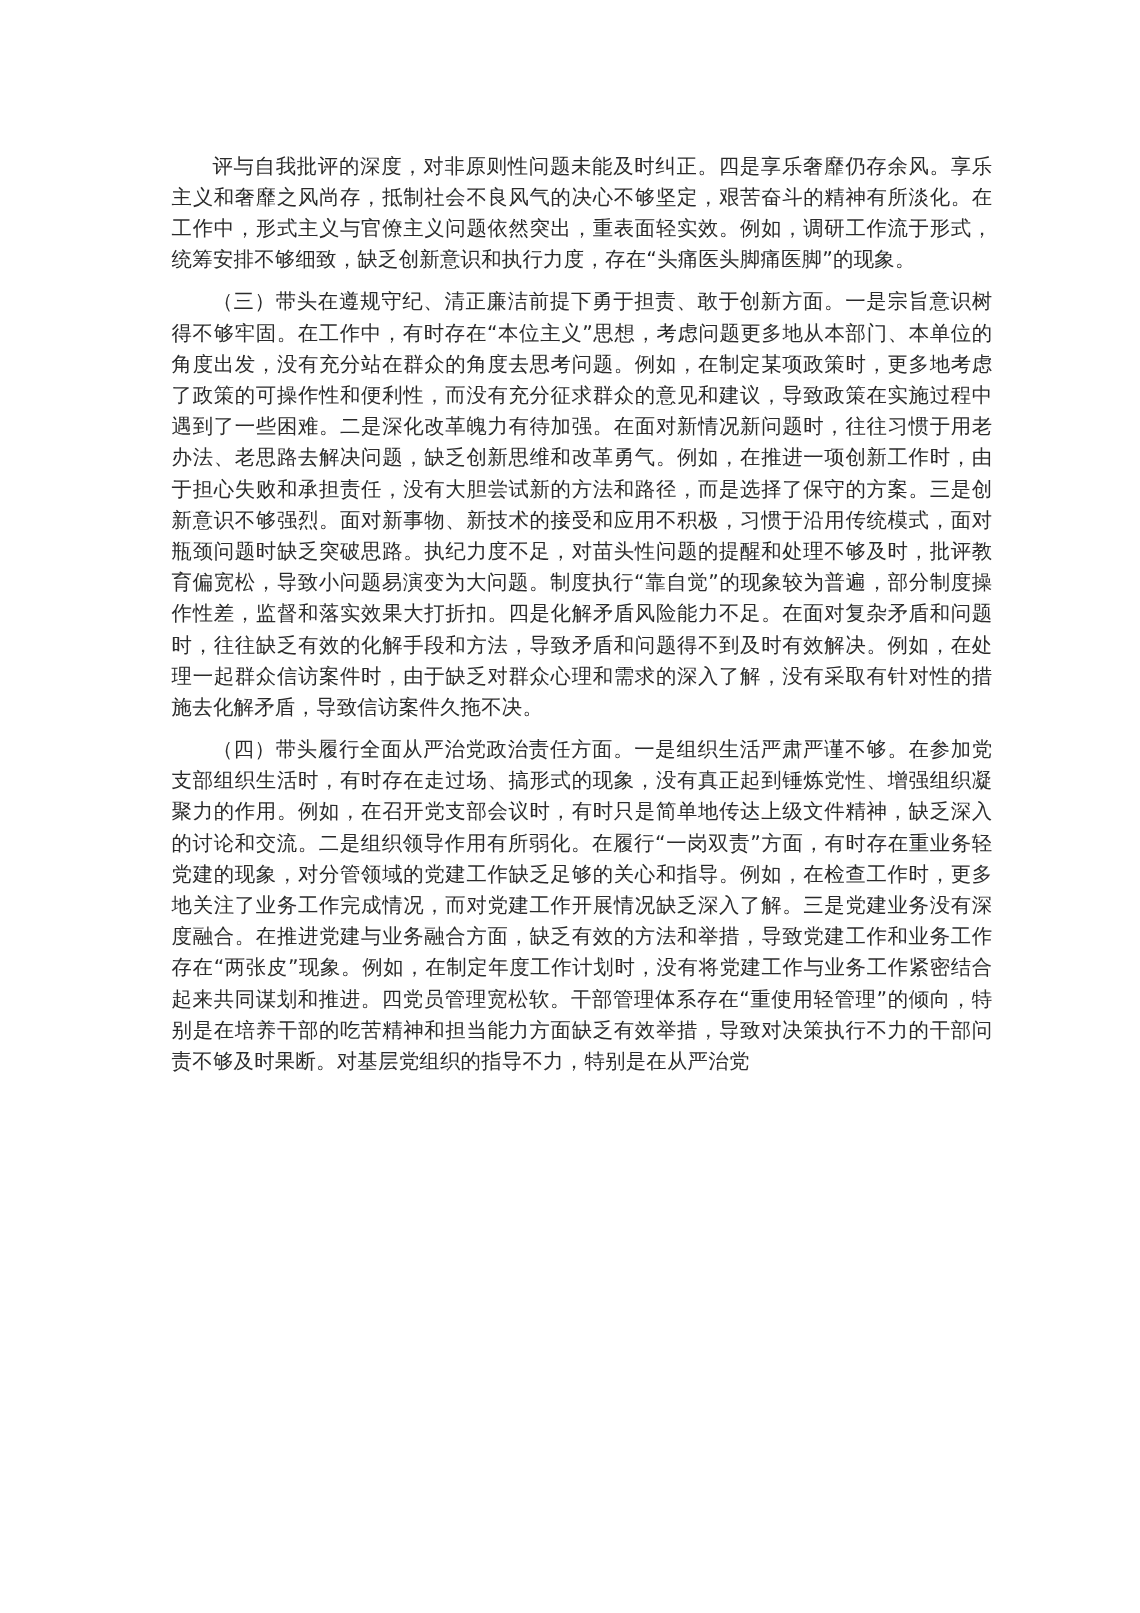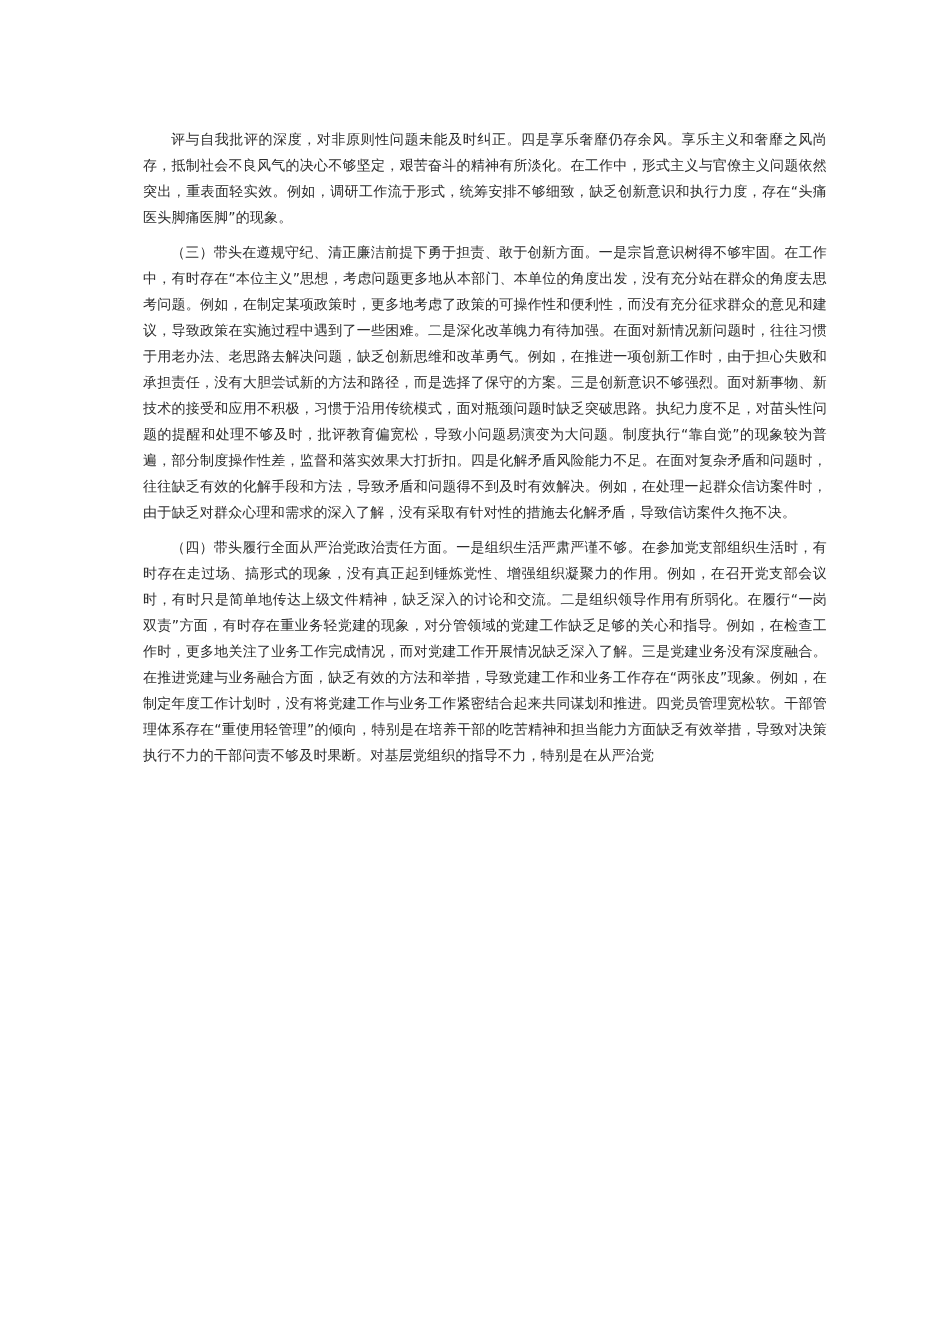--- a/index.html
+++ b/index.html
@@ -12,21 +12,21 @@
       height: 1344px;
       position: relative;
       overflow: hidden;
     }
     .page {
       position: absolute;
       left: 143px;
       top: 126px;
       width: 684px;
       font-family: "DejaVu Sans", "Liberation Sans", sans-serif;
-      font-size: 14px;
+      font-size: 17px;
       line-height: 26px;
       color: #2b2b2b;
       letter-spacing: 0.2px;
     }
     .para {
       margin: 0 0 9px 0;
       text-align: justify;
       text-align-last: left;
       word-break: break-all;
       text-indent: 2em;

